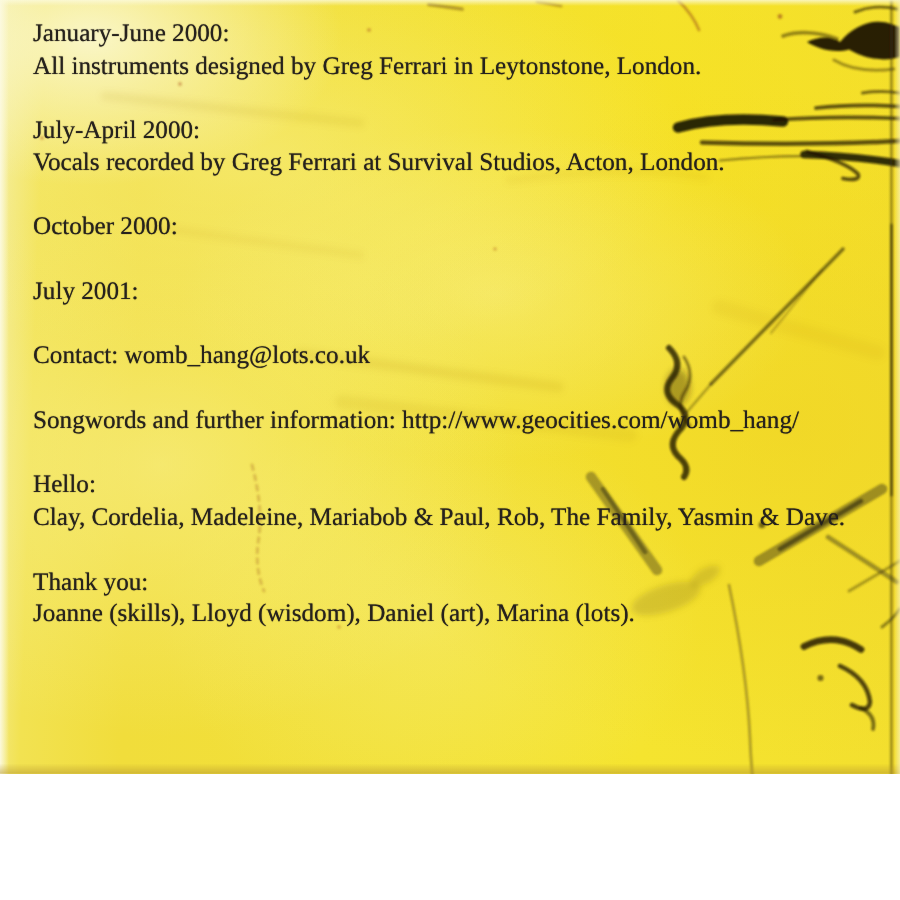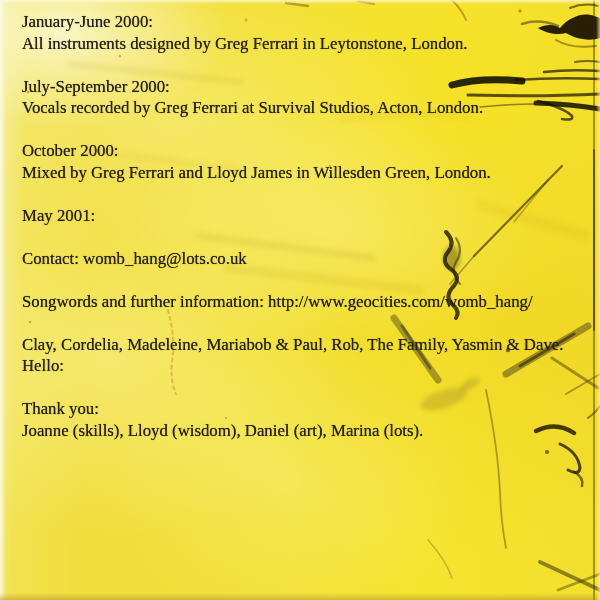--- a/index.html
+++ b/index.html
@@ -1,21 +1,21 @@
 <!DOCTYPE html>
 <html><head>
 <meta charset="utf-8">
 <style>
   html, body { margin: 0; padding: 0; }
   body {
     width: 600px; height: 600px; overflow: hidden;
     font-family: "Liberation Serif", "DejaVu Serif", serif;
   }
   .page {
-    position: relative; width: 600px; height: 600px; overflow: hidden;
+    position: relative; width: 600px; height: 516px; overflow: hidden;
     background:
       radial-gradient(240px 140px at 10% 5%, rgba(250,247,205,0.95), rgba(250,247,205,0) 70%),
       radial-gradient(420px 200px at 28% 20%, rgba(248,240,150,0.50), rgba(248,240,150,0) 70%),
       radial-gradient(340px 260px at 18% 60%, rgba(249,243,160,0.50), rgba(249,243,160,0) 70%),
       radial-gradient(300px 160px at 55% 38%, rgba(250,245,170,0.40), rgba(250,245,170,0) 70%),
       radial-gradient(260px 200px at 48% 80%, rgba(248,240,150,0.35), rgba(248,240,150,0) 70%),
       radial-gradient(420px 300px at 88% 55%, rgba(238,205,30,0.45), rgba(238,205,30,0) 75%),
       radial-gradient(360px 240px at 75% 15%, rgba(246,222,28,0.50), rgba(246,222,28,0) 75%),
       linear-gradient(92deg, #f4eda0 0%, #f2e251 5%, #f1dd3b 16%, #f2e136 45%, #f5e42f 72%, #f3df2e 100%);
   }
@@ -132,48 +132,47 @@
   <div class="edge right"></div>
 
   <div class="content">
 
     <div class="group">
       <div class="line">January-June 2000:</div>
       <div class="line">All instruments designed by Greg Ferrari in Leytonstone, London.</div>
     </div>
 
     <div class="group">
-      <div class="line">July-September 2000:</div>
+      <div class="line">July-April 2000:</div>
       <div class="line">Vocals recorded by Greg Ferrari at Survival Studios, Acton, London.</div>
     </div>
 
     <div class="group">
       <div class="line">October 2000:</div>
-      <div class="line">Mixed by Greg Ferrari and Lloyd James in Willesden Green, London.</div>
     </div>
 
 
     <div class="group">
-      <div class="line">May 2001:</div>
+      <div class="line">July 2001:</div>
     </div>
 
     <div class="group">
     </div>
 
     <div class="group">
       <div class="line">Contact: womb_hang@lots.co.uk</div>
     </div>
 
     <div class="group">
       <div class="line">Songwords and further information: http://www.geocities.com/womb_hang/</div>
     </div>
 
     <div class="group">
+      <div class="line">Hello:</div>
       <div class="line">Clay, Cordelia, Madeleine, Mariabob &amp; Paul, Rob, The Family, Yasmin &amp; Dave.</div>
-      <div class="line">Hello:</div>
     </div>
 
     <div class="group">
       <div class="line">Thank you:</div>
       <div class="line">Joanne (skills), Lloyd (wisdom), Daniel (art), Marina (lots).</div>
     </div>
 
   </div>
 </div>
 

